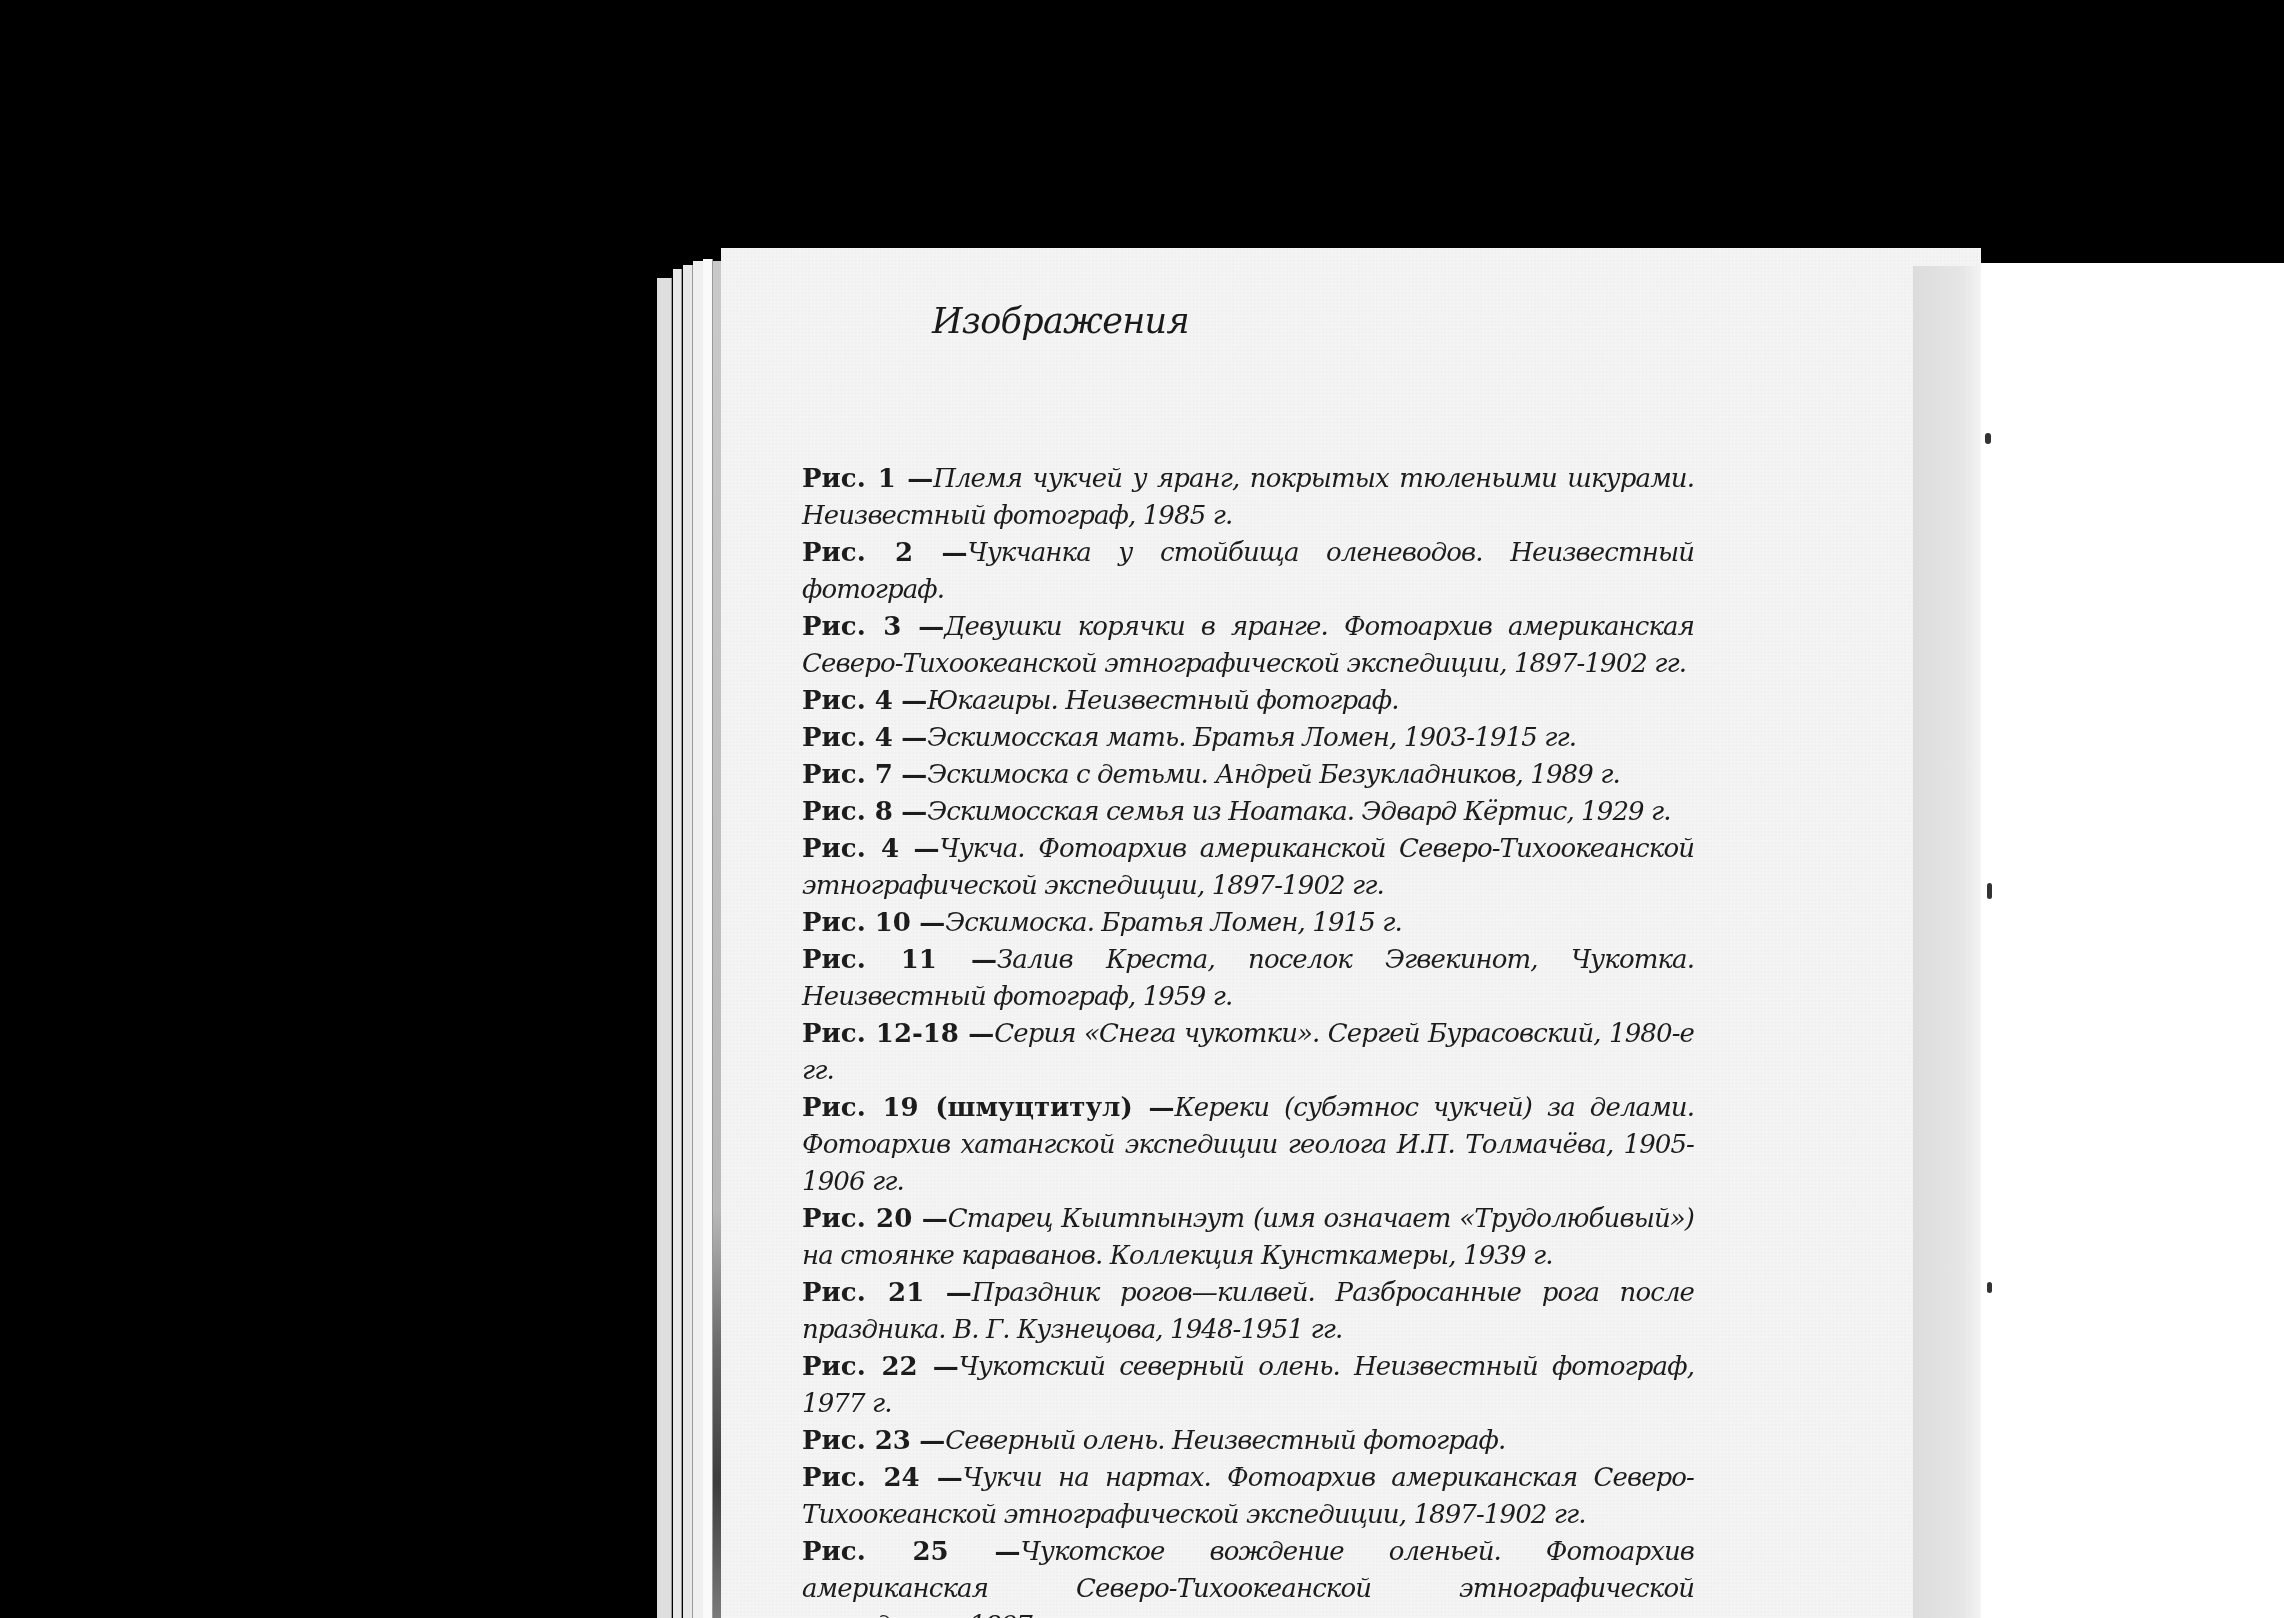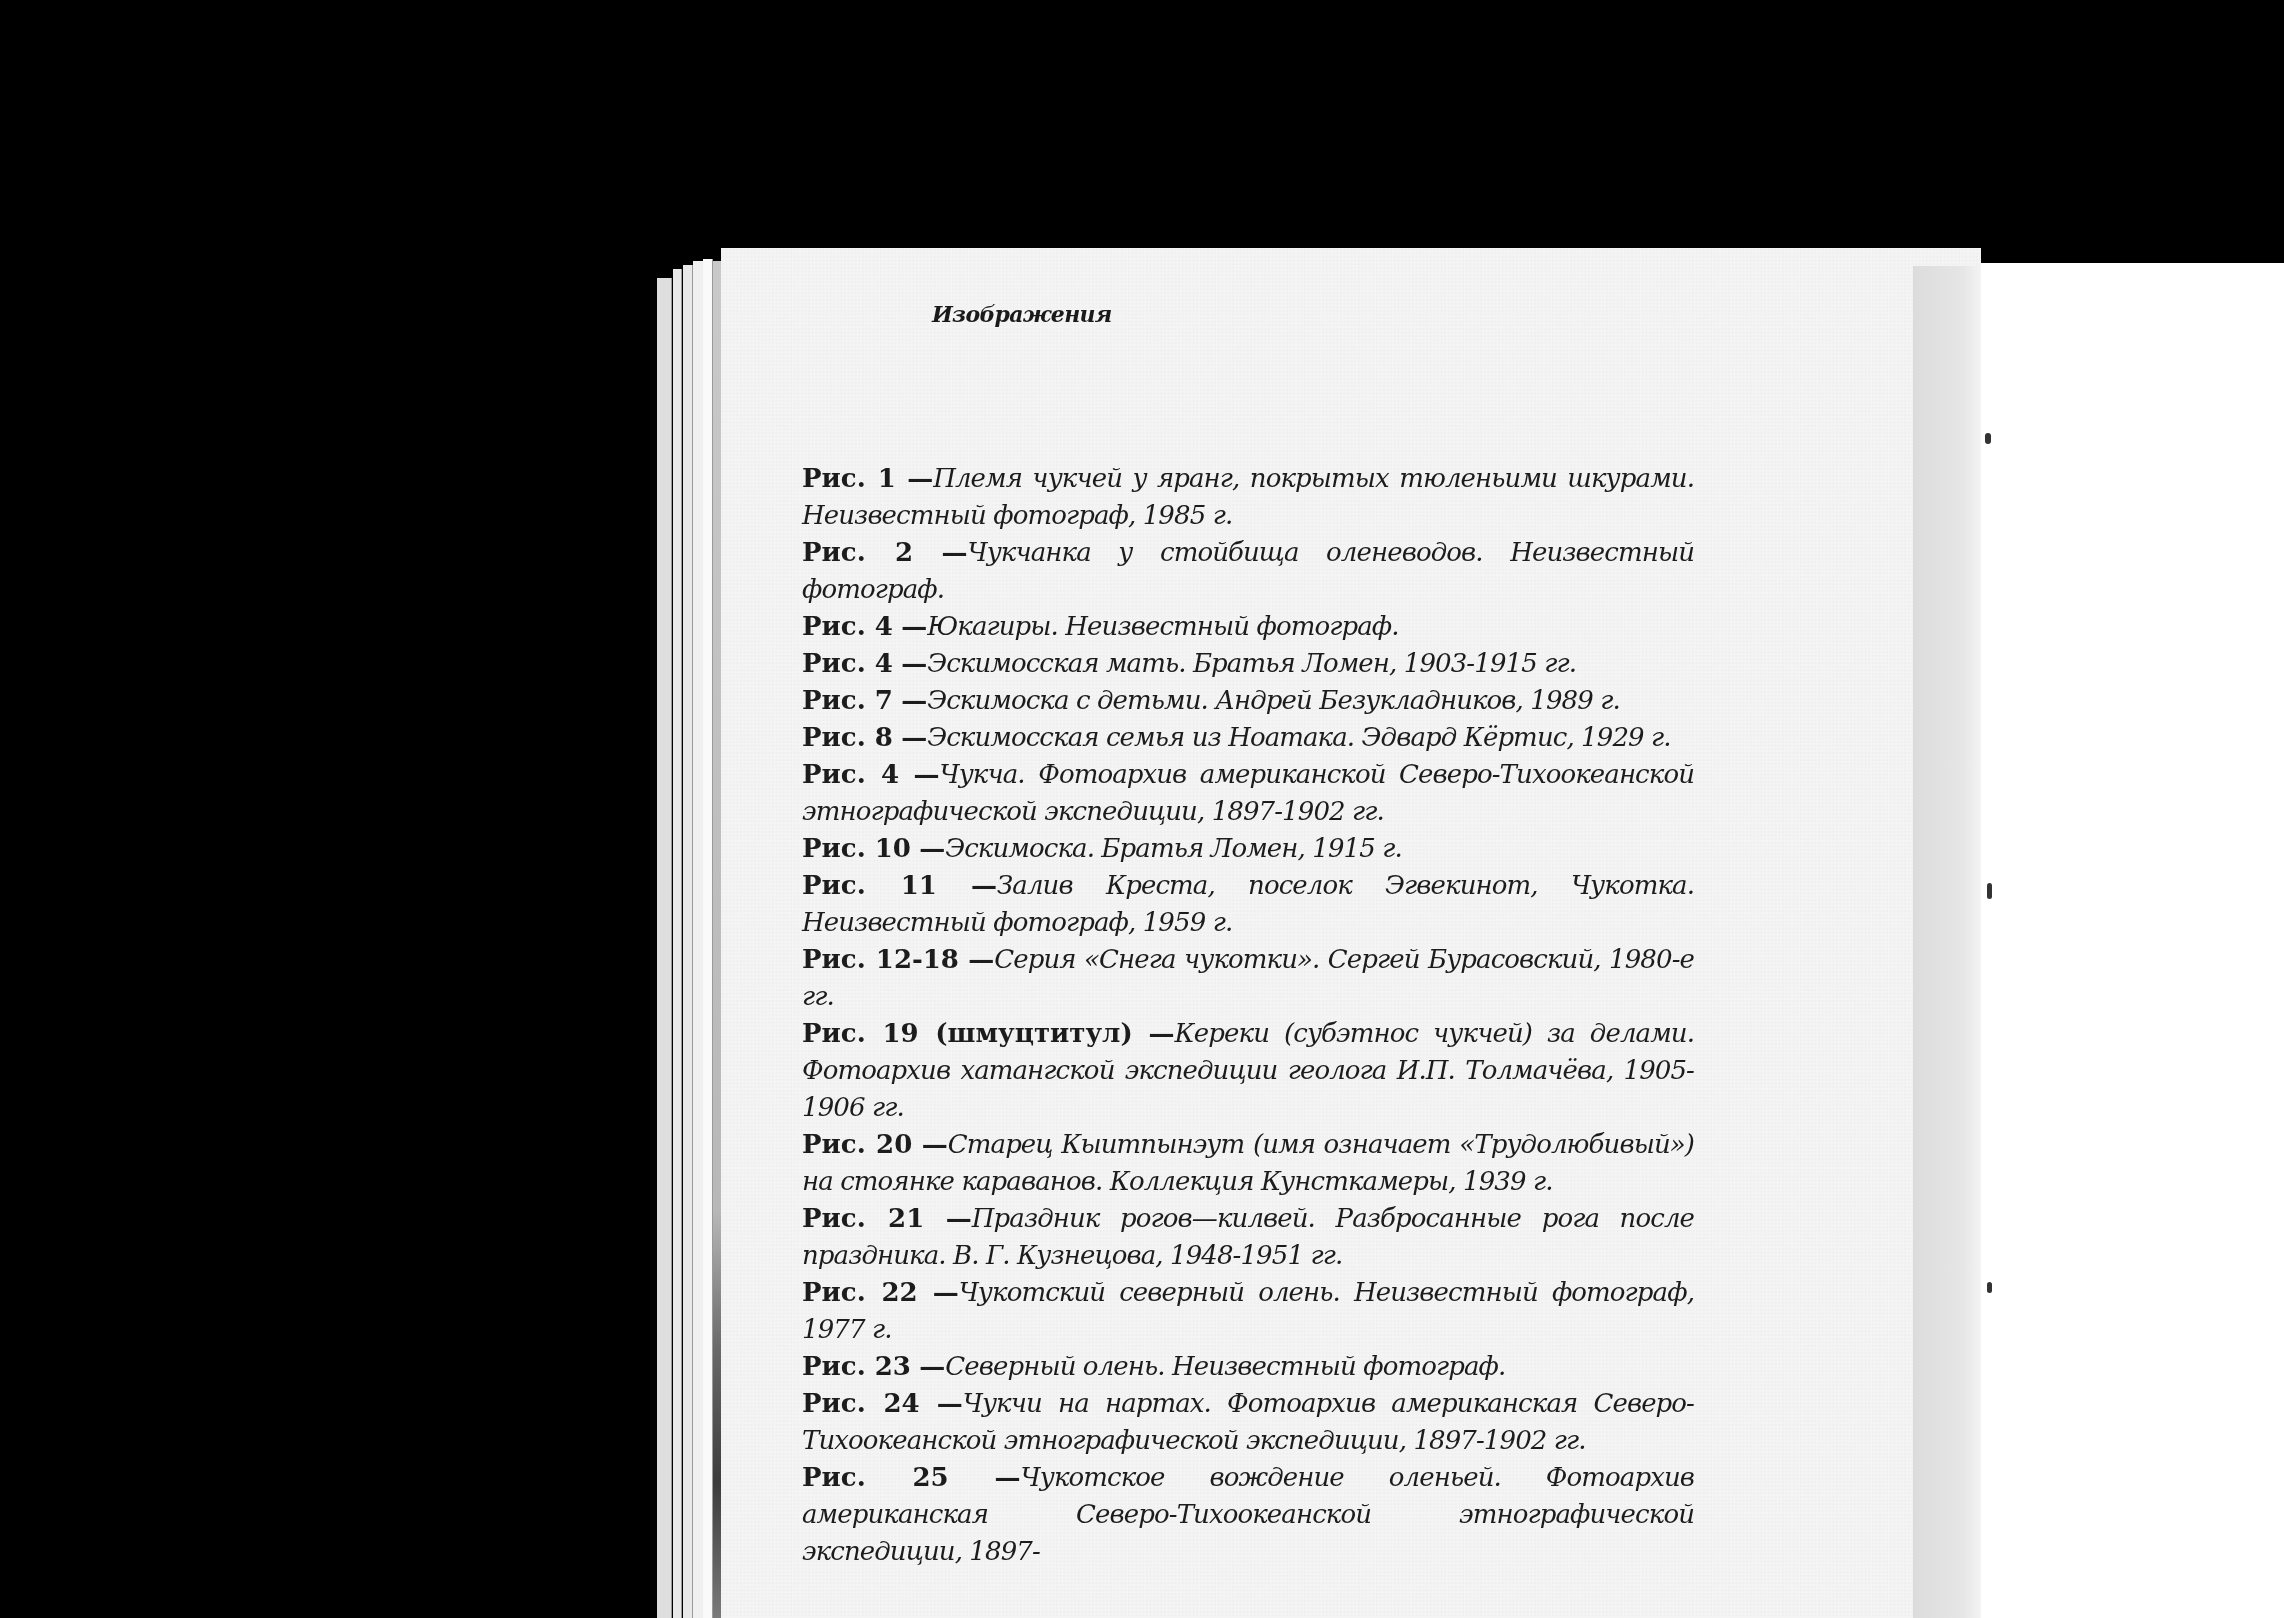--- a/index.html
+++ b/index.html
@@ -67,22 +67,22 @@
       position: absolute;
       width: 5.7px;
       height: 11.4px;
       background: #333;
       border-radius: 2.9px;
     }
     .heading {
       position: absolute;
       left: 932px;
       top: 301px;
-      font-size: 22px;
-      font-weight: bold;
+      font-size: 35px;
+      font-weight: normal;
       font-style: italic;
       color: #1a1a1a;
       letter-spacing: -0.7px;
     }
     .list {
       position: absolute;
       left: 802px;
       top: 460px;
       width: 892px;
       color: #1c1c1c;
@@ -125,20 +125,21 @@
   <div class="speck" style="left:4.3px; top:170px;"></div>
   <div class="speck" style="left:5.7px; top:620px; height:15.7px;"></div>
   <div class="speck" style="left:5.7px; top:1019px;"></div>
 </div>
 
 <div class="heading">Изображения</div>
 
 <div class="list" id="entries">
     <div class="entry"><span class="label">Рис. 1</span> <span class="dash">—</span><span class="text">Племя чукчей у яранг, покрытых тюленьими шкурами. Неизвестный фотограф, 1985 г.</span></div>
     <div class="entry"><span class="label">Рис. 2</span> <span class="dash">—</span><span class="text">Чукчанка у стойбища оленеводов. Неизвестный фотограф.</span></div>
+    <div class="entry"><span class="label">Рис. 3</span> <span class="dash">—</span><span class="text">Девушки корячки в яранге. Фотоархив американская Северо-Тихоокеанской этнографической экспедиции, 1897-1902 гг.</span></div>
     <div class="entry"><span class="label">Рис. 4</span> <span class="dash">—</span><span class="text">Юкагиры. Неизвестный фотограф.</span></div>
     <div class="entry"><span class="label">Рис. 4</span> <span class="dash">—</span><span class="text">Эскимосская мать. Братья Ломен, 1903-1915 гг.</span></div>
     <div class="entry"><span class="label">Рис. 7</span> <span class="dash">—</span><span class="text">Эскимоска с детьми. Андрей Безукладников, 1989 г.</span></div>
     <div class="entry"><span class="label">Рис. 8</span> <span class="dash">—</span><span class="text">Эскимосская семья из Ноатака. Эдвард Кёртис, 1929 г.</span></div>
     <div class="entry"><span class="label">Рис. 4</span> <span class="dash">—</span><span class="text">Чукча. Фотоархив американской Северо-Тихоокеанской этнографической экспедиции, 1897-1902 гг.</span></div>
     <div class="entry"><span class="label">Рис. 10</span> <span class="dash">—</span><span class="text">Эскимоска. Братья Ломен, 1915 г.</span></div>
     <div class="entry"><span class="label">Рис. 11</span> <span class="dash">—</span><span class="text">Залив Креста, поселок Эгвекинот, Чукотка. Неизвестный фотограф, 1959 г.</span></div>
     <div class="entry"><span class="label">Рис. 12-18</span> <span class="dash">—</span><span class="text">Серия «Снега чукотки». Сергей Бурасовский, 1980-е гг.</span></div>
     <div class="entry"><span class="label">Рис. 19 (шмуцтитул)</span> <span class="dash">—</span><span class="text">Кереки (субэтнос чукчей) за делами. Фотоархив хатангской экспедиции геолога И.П. Толмачёва, 1905-1906 гг.</span></div>
     <div class="entry"><span class="label">Рис. 20</span> <span class="dash">—</span><span class="text">Старец Кыитпынэут (имя означает «Трудолюбивый») на стоянке караванов. Коллекция Кунсткамеры, 1939 г.</span></div>

